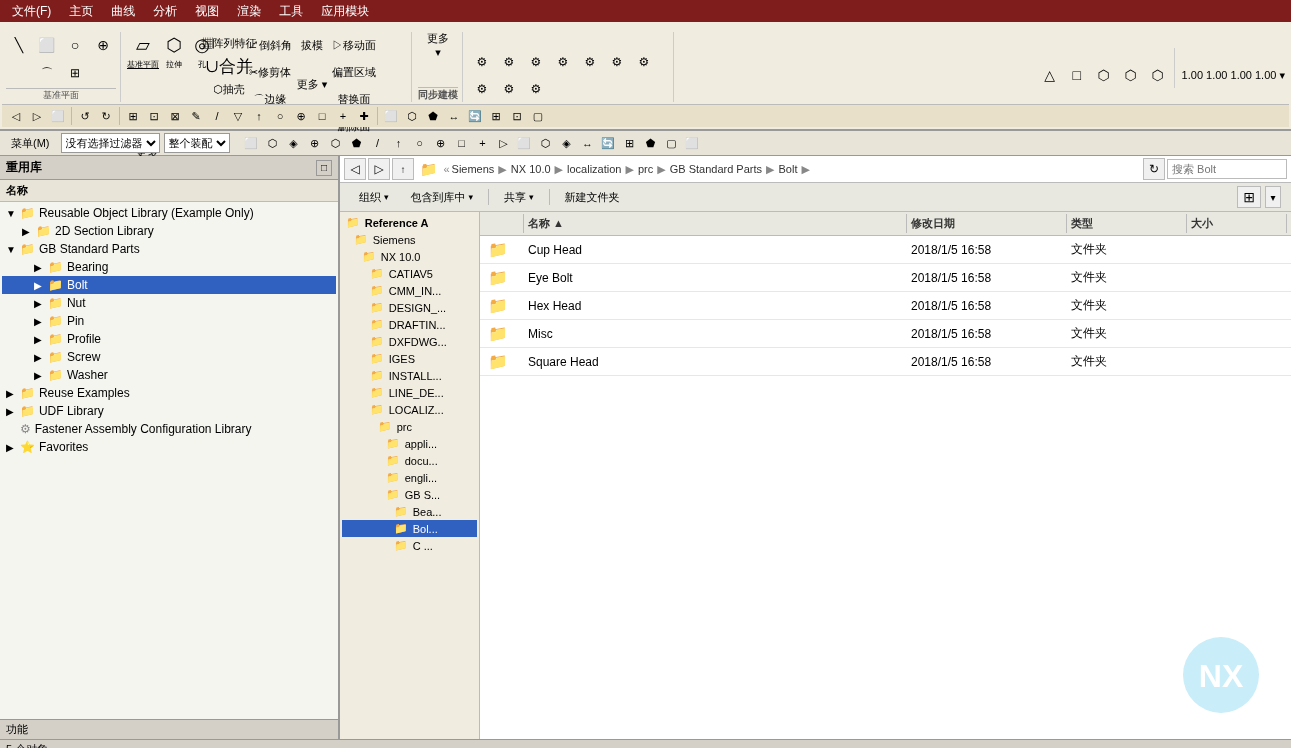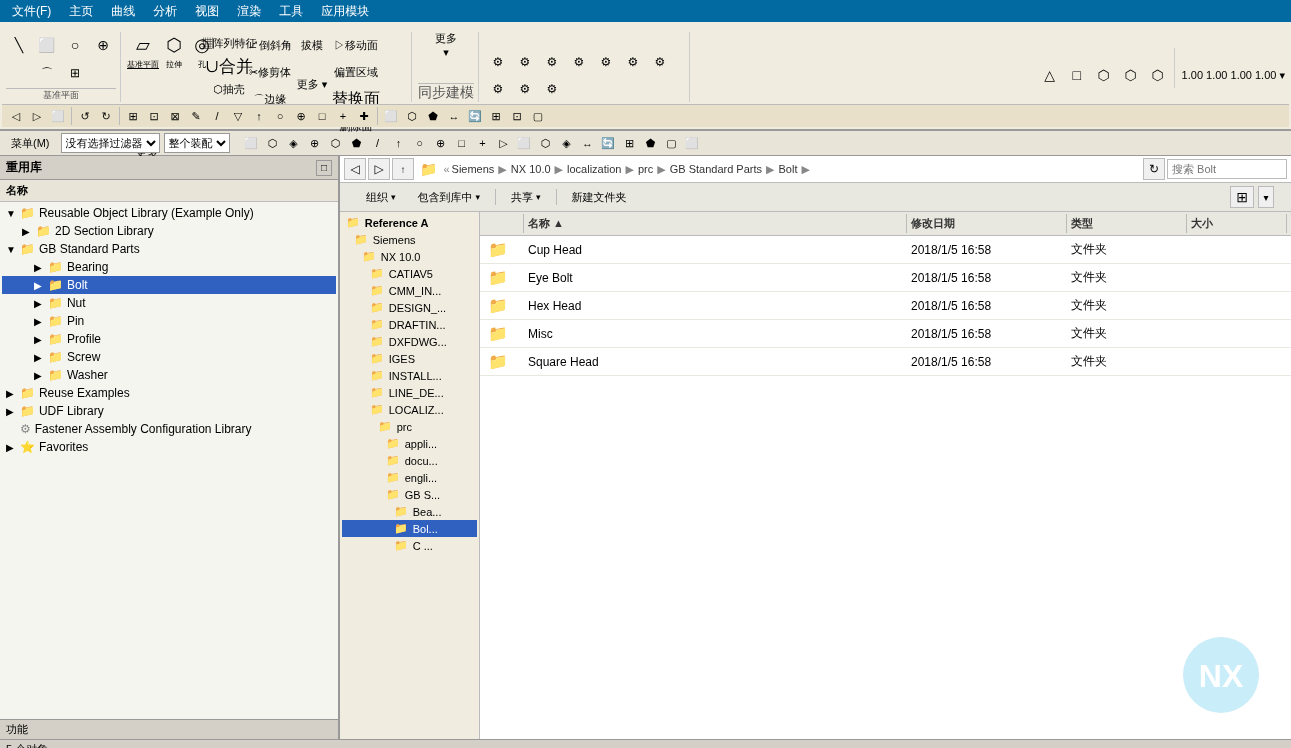--- a/index.html
+++ b/index.html
@@ -1,19 +1,19 @@
 <!DOCTYPE html>
 <html><head>
   <meta charset="utf-8">
   <style>
     * { margin: 0; padding: 0; box-sizing: border-box; }
     body { font-family: 'Segoe UI', Arial, sans-serif; font-size: 12px; background: #d4d0c8; overflow: hidden; width: 1291px; height: 748px; }
 
     
-    .menubar { background: #0369a1; color: white; display: flex; align-items: center; height: 22px; padding: 0 4px; gap: 2px; }
+    .menubar { background: #7f1d1d; color: white; display: flex; align-items: center; height: 22px; padding: 0 4px; gap: 2px; }
     .menubar-item { padding: 2px 8px; cursor: pointer; font-size: 12px; }
 
     
     .toolbar-area { background: #f0ece0; border-bottom: 1px solid #999; padding: 2px 4px; display: flex; flex-direction: column; }
     .toolbar-row { display: flex; align-items: center; gap: 1px; min-height: 28px; flex-wrap: wrap; }
     .tb-btn { width: 26px; height: 26px; background: transparent; border: 1px solid transparent; cursor: pointer; display: flex; align-items: center; justify-content: center; font-size: 14px; border-radius: 2px; }
     .tb-btn-wide { width: auto; padding: 0 4px; font-size: 11px; }
 
     
     .toolbar2 { background: #e8e4d8; border-bottom: 1px solid #999; display: flex; align-items: center; padding: 2px 4px; gap: 4px; min-height: 24px; }
@@ -32,21 +32,21 @@
     .panel-footer { background: #d4d0c8; padding: 2px 6px; font-size: 11px; border-top: 1px solid #999; }
 
     
     .right-panel { flex: 1; display: flex; flex-direction: column; background: white; }
     .breadcrumb-bar { background: white; border-bottom: 1px solid #bbb; display: flex; align-items: center; padding: 2px 4px; gap: 2px; }
     .breadcrumb-item { font-size: 11px; color: #333; cursor: pointer; }
     .breadcrumb-sep { font-size: 11px; color: #888; margin: 0 2px; }
     .search-input { height: 20px; border: 1px solid #bbb; font-size: 11px; padding: 0 4px; width: 120px; }
     .nav-btn { width: 22px; height: 22px; background: #f0f0f0; border: 1px solid #bbb; cursor: pointer; font-size: 12px; display: flex; align-items: center; justify-content: center; }
 
-    .files-toolbar { background: #e8e8e0; border-bottom: 1px solid #bbb; display: flex; align-items: center; padding: 3px 17px; gap: 4px; font-size: 12px; }
+    .files-toolbar { background: #e8e8e0; border-bottom: 1px solid #bbb; display: flex; align-items: center; padding: 3px 10px; gap: 4px; font-size: 12px; }
     .files-tb-btn { padding: 2px 8px; background: transparent; border: 1px solid transparent; cursor: pointer; font-size: 11px; display: flex; align-items: center; gap: 3px; }
     .dropdown-arrow { font-size: 9px; }
 
     
     .file-list { flex: 1; overflow-y: auto; }
     .file-list-header { display: grid; grid-template-columns: 40px 1fr 160px 120px 100px; background: #e8e8e0; border-bottom: 1px solid #bbb; padding: 2px 4px; font-size: 11px; font-weight: bold; color: #333; }
     .file-list-header span { padding: 2px 4px; border-right: 1px solid #bbb; cursor: pointer; }
     .file-row { display: grid; grid-template-columns: 40px 1fr 160px 120px 100px; border-bottom: 1px solid #e8e8e0; padding: 2px 4px; align-items: center; cursor: pointer; }
     .file-row span { padding: 2px 4px; font-size: 12px; overflow: hidden; text-overflow: ellipsis; white-space: nowrap; }
 
@@ -119,33 +119,33 @@
           <button class="tb-btn tb-btn-wide" style="font-size:11px; white-space:nowrap;">✂修剪体</button>
           <button class="tb-btn tb-btn-wide" style="font-size:11px; white-space:nowrap;">⌒边缘</button>
         </div>
         <div style="display:flex; flex-direction:column; gap:1px;">
           <button class="tb-btn" style="font-size:11px; white-space:nowrap;">拔模</button>
           <button class="tb-btn" style="font-size:11px; white-space:nowrap;margin-top:12px;">更多 ▾</button>
         </div>
         <div style="display:flex; flex-direction:column; gap:1px;">
           <button class="tb-btn tb-btn-wide" style="font-size:11px; white-space:nowrap;">▷移动面</button>
           <button class="tb-btn tb-btn-wide" style="font-size:11px; white-space:nowrap;">偏置区域</button>
-          <button class="tb-btn tb-btn-wide" style="font-size:16px; white-space:nowrap;">替换面</button>
+          <button class="tb-btn tb-btn-wide" style="font-size:11px; white-space:nowrap;">替换面</button>
           <button class="tb-btn tb-btn-wide" style="font-size:11px; white-space:nowrap;">删除面</button>
         </div>
         <div style="display:flex; flex-direction:column; gap:1px; align-items:center;">
           <button class="tb-btn" style="font-size:11px; width:40px; height:22px;">更多</button>
         </div>
       </div>
       <span style="font-size:9px; color:#555; border-top:1px solid #bbb; width:100%; text-align:center;">特征</span>
     </div>
 
     <div style="display:flex; flex-direction:column; align-items:center; border-right:1px solid #ccc; padding:0 4px; height:70px; justify-content:space-between;">
       <button class="tb-btn" style="font-size:11px;">更多▾</button>
-      <span style="font-size:14px; color:#555; border-top:1px solid #bbb; width:100%; text-align:center;">同步建模</span>
+      <span style="font-size:10px; color:#555; border-top:1px solid #bbb; width:100%; text-align:center;font-weight:bold;">同步建模</span>
     </div>
 
     <div style="display:flex; gap:2px; align-items:flex-end; border-right:1px solid #ccc; padding:0 4px; height:70px;">
       <div style="display:flex; flex-wrap:wrap; gap:1px; align-content:flex-start; max-width:200px; padding-top:2px;">
         <button class="tb-btn" style="font-size:12px;">⚙</button>
         <button class="tb-btn" style="font-size:12px;">⚙</button>
         <button class="tb-btn" style="font-size:12px;">⚙</button>
         <button class="tb-btn" style="font-size:12px;">⚙</button>
         <button class="tb-btn" style="font-size:12px;">⚙</button>
         <button class="tb-btn" style="font-size:12px;">⚙</button>

